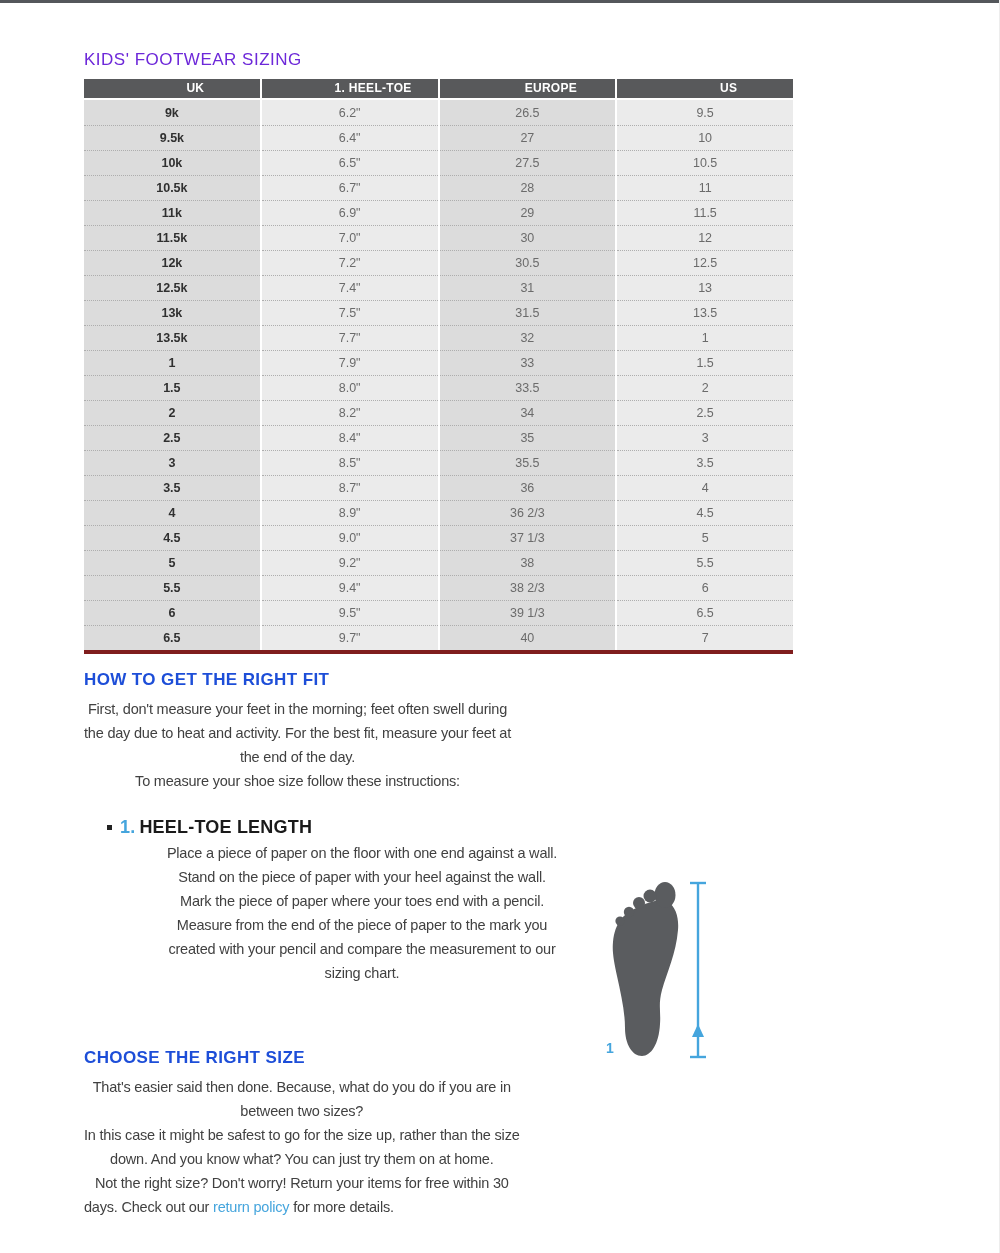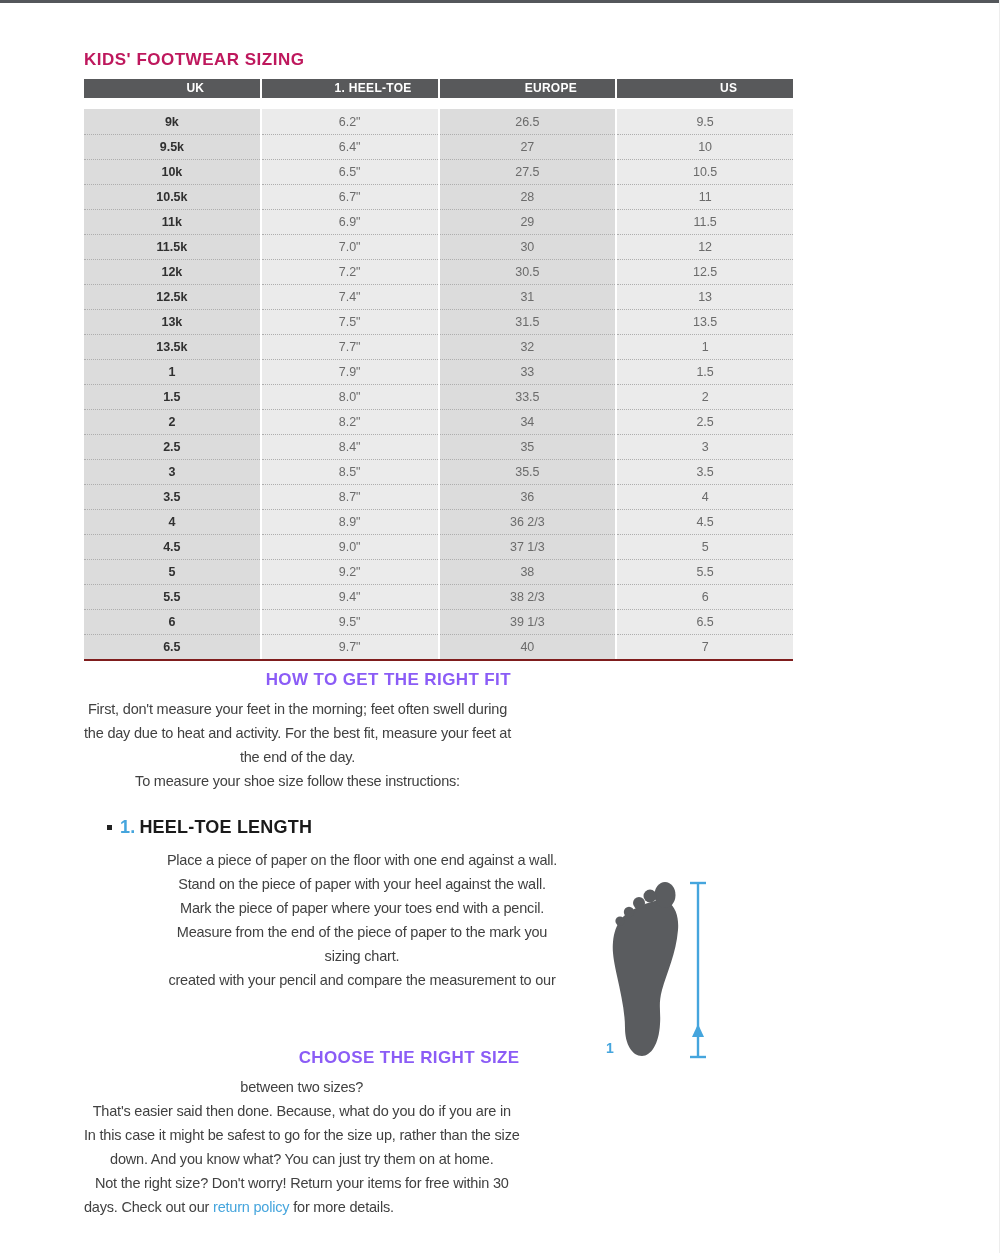--- a/index.html
+++ b/index.html
@@ -5,56 +5,56 @@
   html,body{margin:0;padding:0;}
   body{
     width:1000px;height:1253px;position:relative;background:#fff;
     font-family:"Liberation Sans",sans-serif;overflow:hidden;
   }
   .topbar{position:absolute;left:0;top:0;width:1000px;height:3px;background:var(--top-bar-gray,#54575b);}
   .rightedge{position:absolute;right:0;top:0;width:1px;height:1253px;background:#ededed;}
 
   .page-title{
     position:absolute;left:84px;top:50px;
-    font-size:17px;font-weight:700;letter-spacing:.5px;color:#be185d;line-height:20px;
+    font-size:17px;font-weight:400;letter-spacing:.5px;color:#6d28d9;line-height:20px;
   }
 
   
   .size-table{position:absolute;left:84px;top:79px;width:709px;}
   .st-header,.st-body{display:grid;grid-template-columns:repeat(4,1fr);column-gap:2px;background:#fff;}
   .hcell{
     background:var(--header-gray,#58595b);color:#fff;font-size:12px;font-weight:700;
     letter-spacing:.3px;text-align:center;height:19px;line-height:19px;padding-left:47px;
   }
-  .st-body{margin-top:11px;border-bottom:2px solid #7f1d1d;}
+  .st-body{margin-top:2px;border-bottom:4px solid #7f1d1d;}
   .cell{
     height:25px;box-sizing:border-box;display:flex;align-items:center;justify-content:center;
     font-size:12.5px;color:#6b6b6b;
   }
   .cell.c0{background:var(--col-dark,#dcdcdc);color:#303030;font-weight:700;}
   .cell.c1{background:var(--col-light,#ebebeb);}
   .cell.c2{background:var(--col-dark,#dcdcdc);}
   .cell.c3{background:var(--col-light,#ebebeb);}
   .cell.rt{border-top:1px dotted #aeaeae;}
 
   
   .section{position:absolute;left:84px;}
-  .h2{font-size:17px;font-weight:800;letter-spacing:.4px;color:#8b5cf6;line-height:20px;text-align:right;}
+  .h2{font-size:17px;font-weight:800;letter-spacing:.4px;color:#1d4ed8;line-height:20px;}
   .tlines{margin-top:7px;text-align:center;}
   .tline{font-size:14.5px;letter-spacing:-.2px;line-height:24px;color:#414141;white-space:nowrap;}
 
   #fit-section{top:670px;}
   #choose-section{top:1048px;}
 
   
   #instruction{top:818px;width:520px;}
   .instr-head{position:relative;padding-left:36px;font-size:18px;font-weight:700;line-height:18px;color:#1a1a1a;letter-spacing:.2px;}
   .bullet-square{position:absolute;left:23px;top:7px;width:5px;height:5px;background:#222;}
   .num{color:var(--accent-blue,#45a5dd);margin-right:4px;}
-  .instr-body{padding-left:36px;margin-top:12px;}
+  .instr-body{padding-left:36px;margin-top:5px;}
 
   .link{color:var(--accent-blue,#45a5dd);text-decoration:none;cursor:pointer;text-align:right;}
 
   
   .diagram{position:absolute;left:598px;top:870px;width:120px;height:196px;}
   .diagram svg{display:block;}
   .diag-num{font-family:"Liberation Sans",sans-serif;font-size:14px;font-weight:700;}
 </style>
 </head>
 <body>
@@ -175,22 +175,22 @@
 
 <div class="section" id="instruction">
   <div class="instr-head">
     <span class="bullet-square"></span><span class="num">1.</span><span>HEEL-TOE LENGTH</span>
   </div>
   <div class="instr-body tlines">
       <div class="tline">Place a piece of paper on the floor with one end against a wall.</div>
       <div class="tline">Stand on the piece of paper with your heel against the wall.</div>
       <div class="tline">Mark the piece of paper where your toes end with a pencil.</div>
       <div class="tline">Measure from the end of the piece of paper to the mark you</div>
+      <div class="tline">created with your pencil and compare the measurement to our</div>
       <div class="tline">sizing chart.</div>
-      <div class="tline">created with your pencil and compare the measurement to our</div>
     </div>
 </div>
 
 <div class="diagram">
   <svg width="120" height="196" viewBox="0 0 120 196">
     <g fill="#5a5c5f">
       <path d="M 15,72
                C 17,52 26,44 38,38
                C 50,32 62,28 70,32
                C 78,37 81,48 80,60
@@ -212,22 +212,22 @@
       <line x1="92" y1="187" x2="108" y2="187"></line>
     </g>
     <polygon points="100,154 94,167 106,167" fill="#45a5dd"></polygon>
     <text x="8" y="183" class="diag-num" fill="#45a5dd">1</text>
   </svg>
 </div>
 
 <div class="section" id="choose-section">
   <div class="h2">CHOOSE THE RIGHT SIZE</div>
   <div class="tlines">
+      <div class="tline">That's easier said then done. Because, what do you do if you are in</div>
       <div class="tline">between two sizes?</div>
-      <div class="tline">That's easier said then done. Because, what do you do if you are in</div>
       <div class="tline">In this case it might be safest to go for the size up, rather than the size</div>
       <div class="tline">down. And you know what? You can just try them on at home.</div>
       <div class="tline">Not the right size? Don't worry! Return your items for free within 30</div>
     </div>
   <div class="tline">
     <span>days. Check out our </span><a class="link">return policy</a><span> for more details.</span>
   </div>
 </div>
 
 </body></html>

